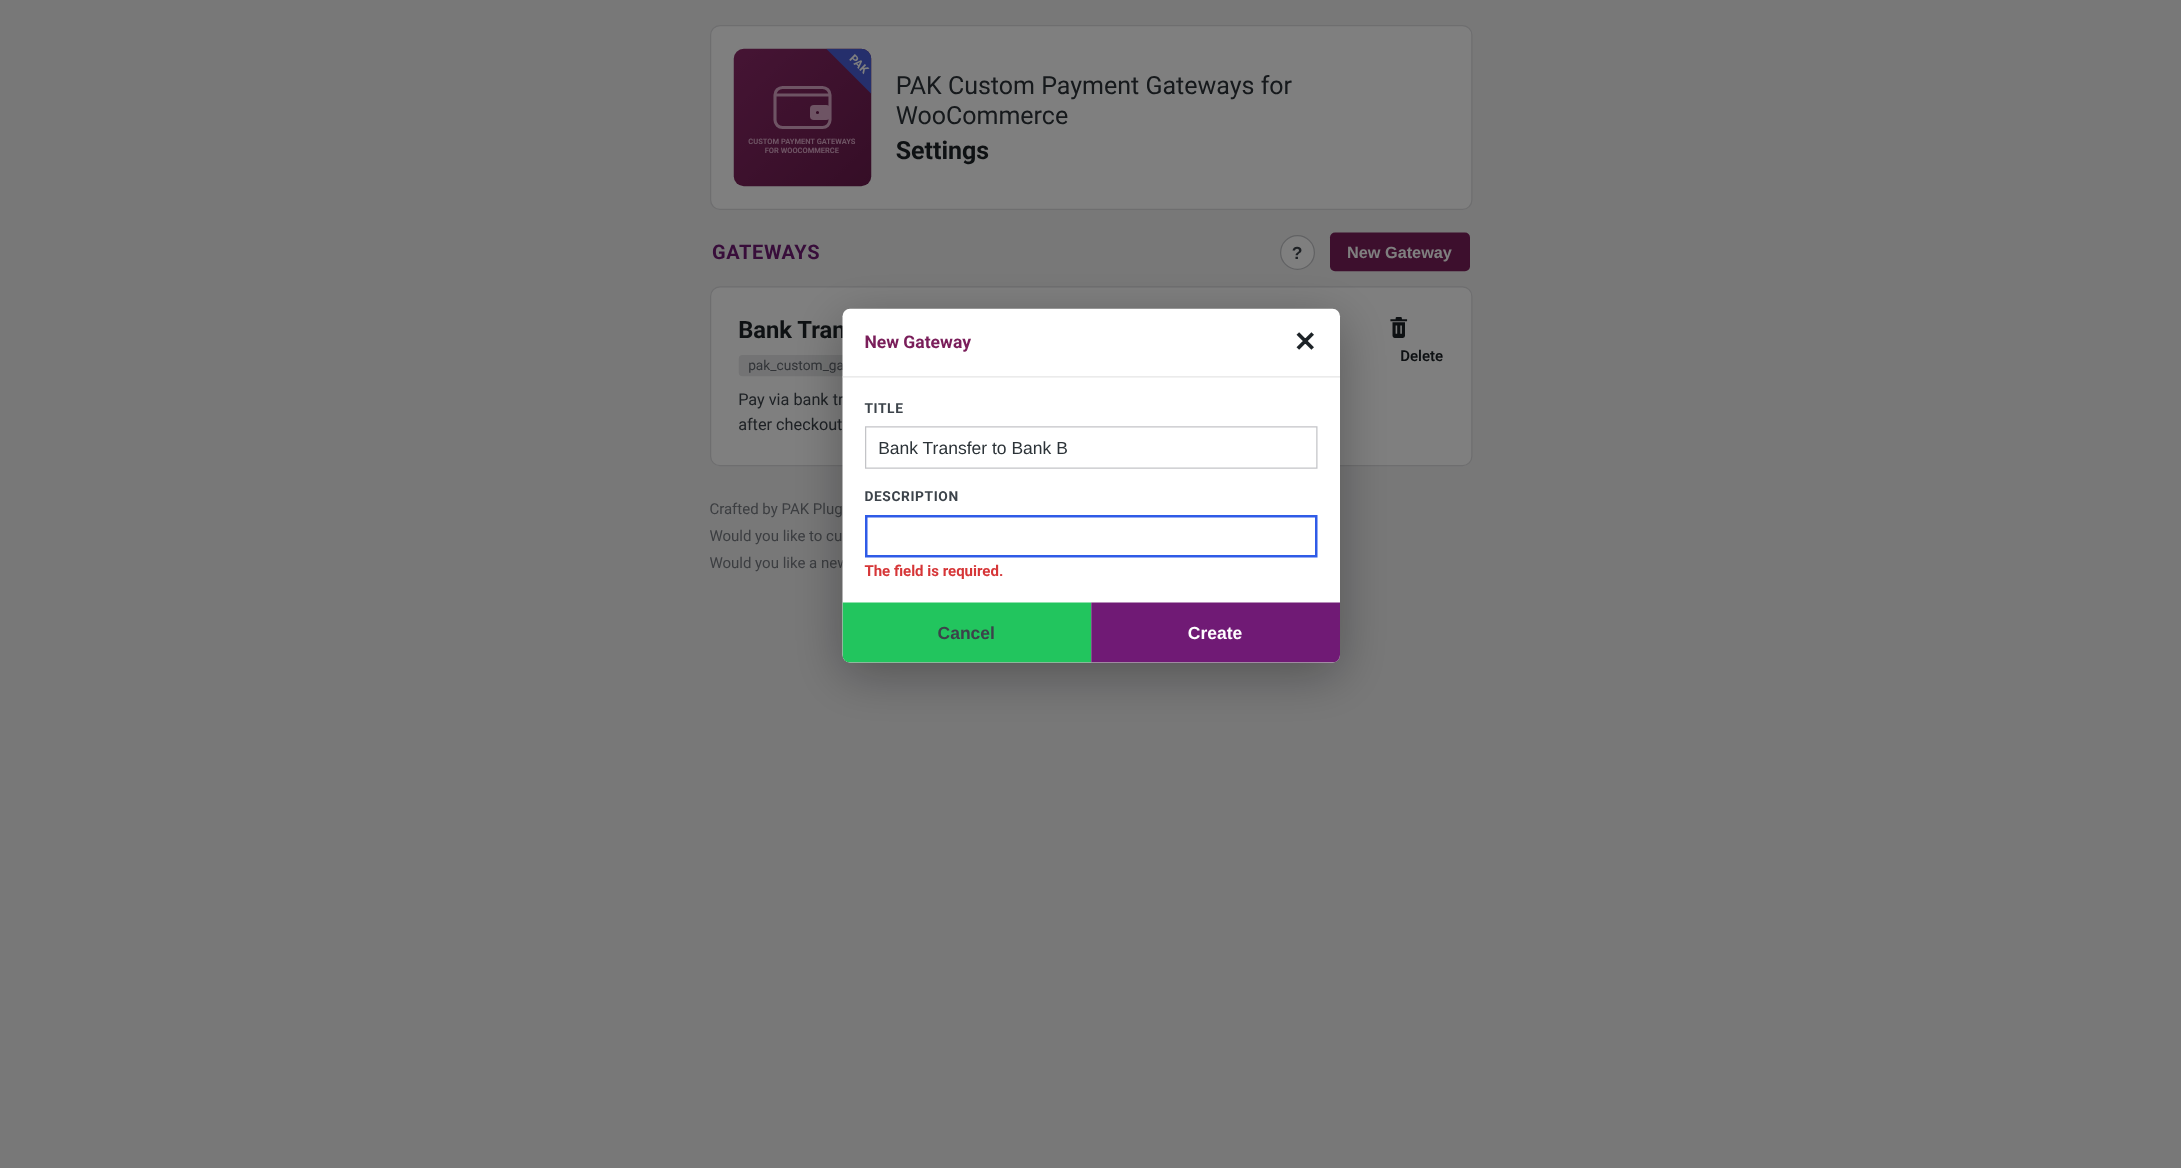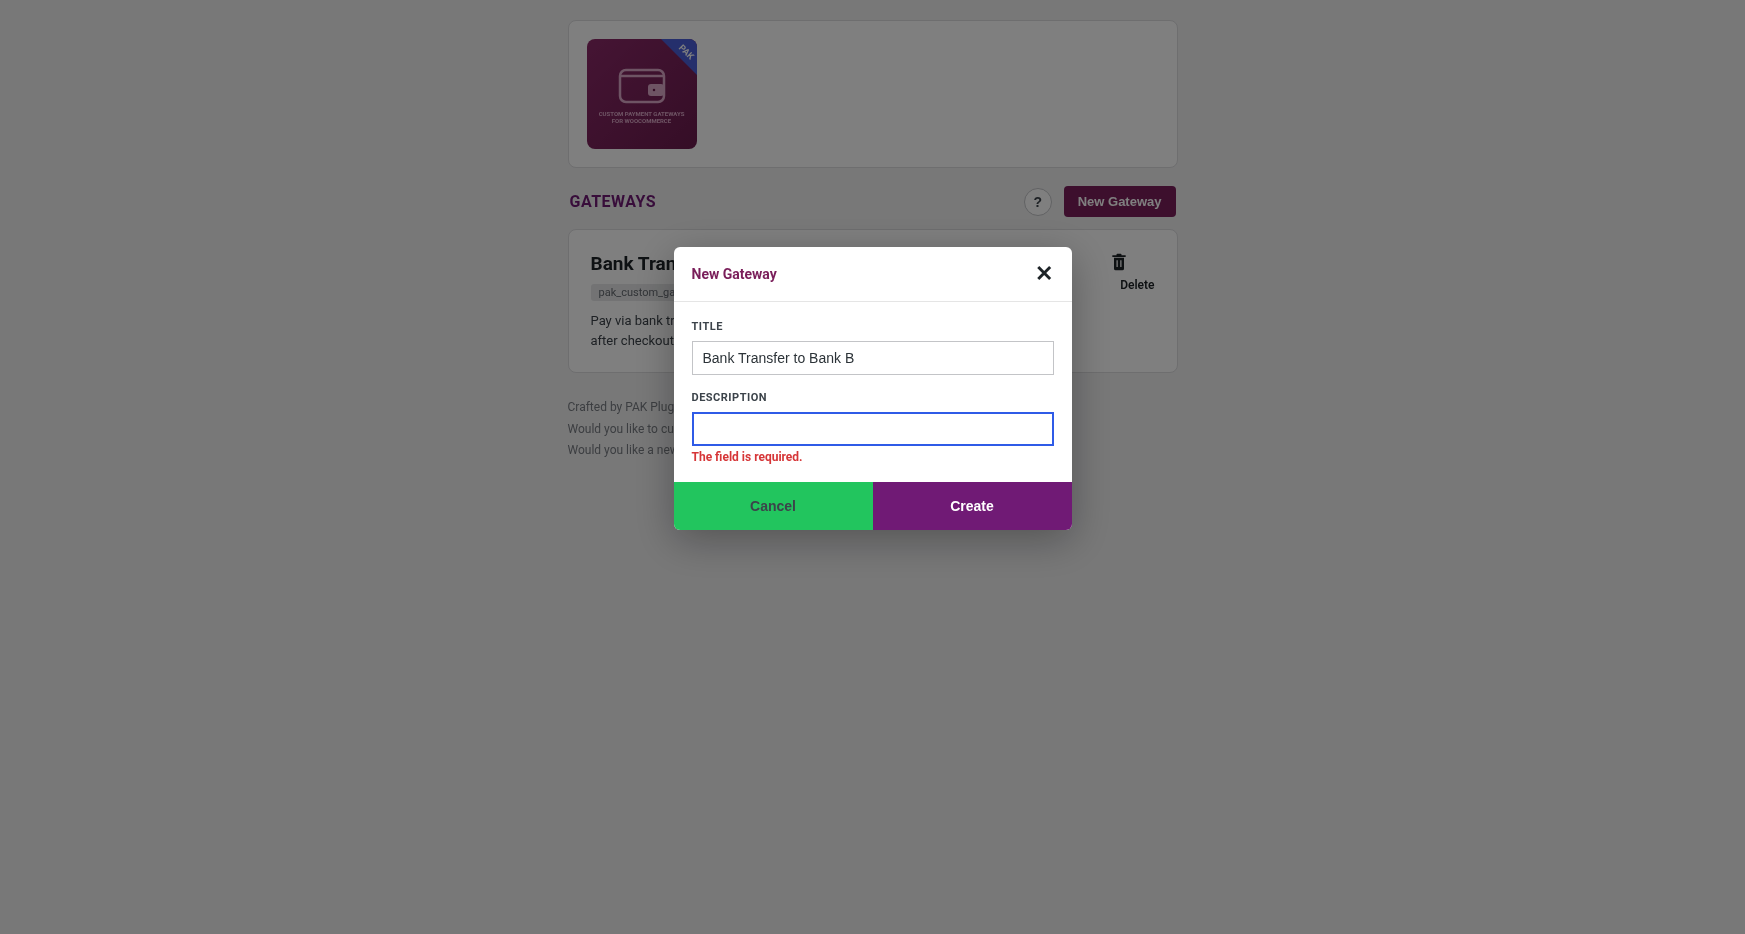--- a/index.html
+++ b/index.html
@@ -302,20 +302,24 @@
         <rect x="2" y="6" width="44" height="32" rx="6"></rect>
         <path d="M2 12 L46 12"></path>
         <rect x="30" y="20" width="16" height="12" rx="3" fill="#dca8c8" stroke="none"></rect>
         <circle cx="36" cy="26" r="2.5" fill="#6a1b4d"></circle>
       </svg>
       <div class="plugin-icon-text">
         <span>CUSTOM PAYMENT GATEWAYS</span><br>
         <span>FOR WOOCOMMERCE</span>
       </div>
     </div>
+    <div class="header-info">
+      <div class="header-title">PAK Custom Payment Gateways for WooCommerce</div>
+      <div class="header-subtitle">Settings</div>
+    </div>
   </div>
 
   <div class="section-header">
     <div class="section-label">GATEWAYS</div>
     <div class="section-actions">
       <button class="help-button">?</button>
       <button class="new-gateway-btn">New Gateway</button>
     </div>
   </div>
 

